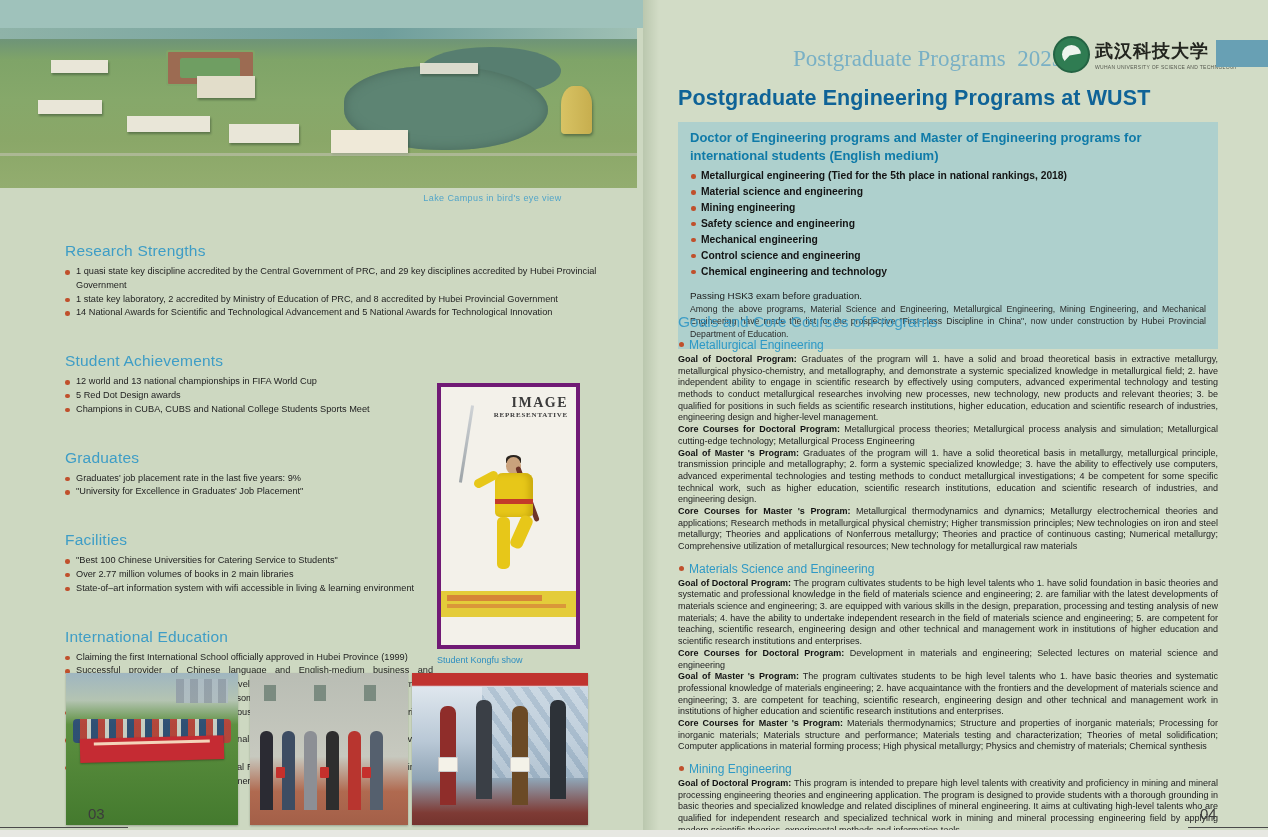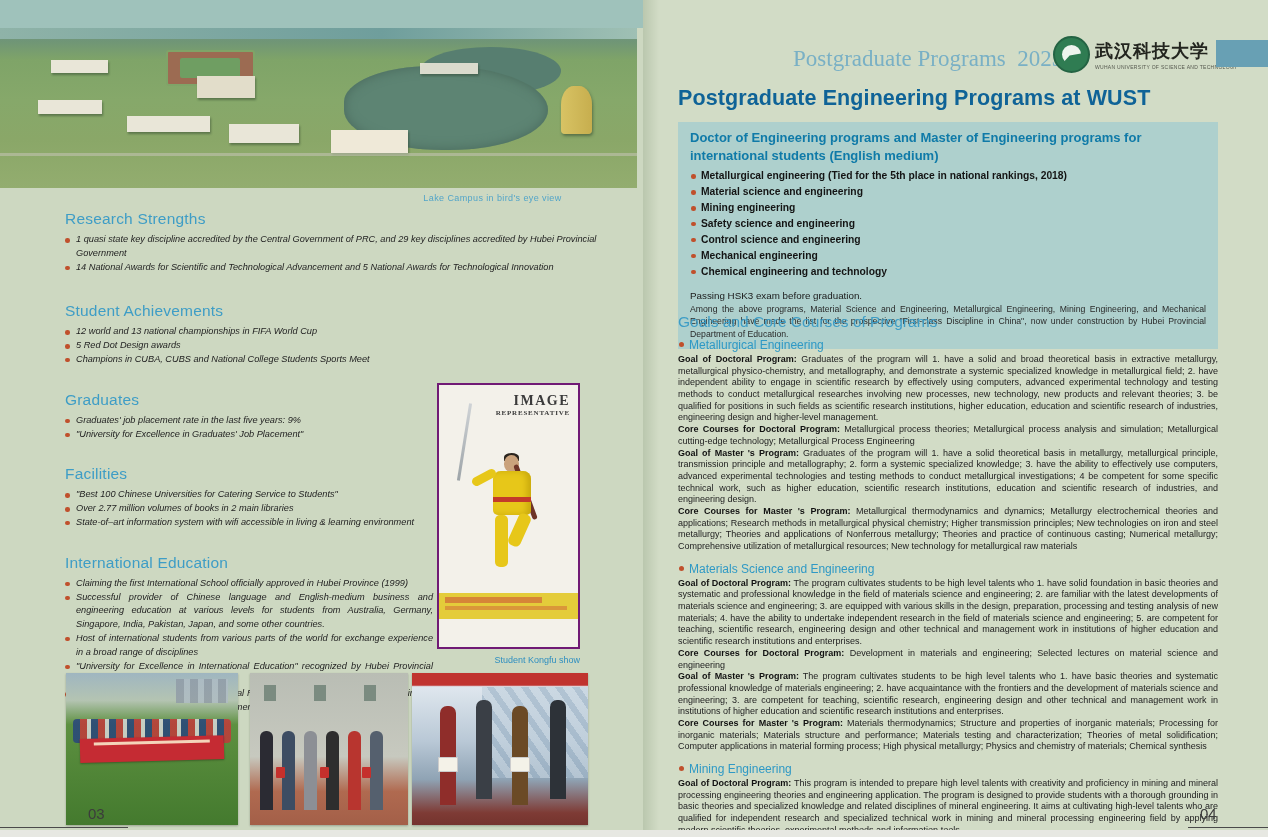--- a/index.html
+++ b/index.html
@@ -27,47 +27,47 @@
   .cp-bldg.b5 { left:66%; top:22%; width:9%; height:7%; opacity:.9; }
   .cp-bldg.b6 { left:8%; top:20%; width:9%; height:8%; }
   .cp-bldg.b7 { left:31%; top:30%; width:9%; height:14%; background:#e2ddca; }
   .cp-tower { position:absolute; left:88%; top:36%; width:5%; height:30%; background:linear-gradient(90deg,#d8c364,#c7ae4e); border-radius:40% 40% 4px 4px; box-shadow:1px 2px 3px rgba(40,60,40,.5); }
   .cp-road { position:absolute; left:0; top:78%; width:100%; height:3px; background:#b9bfa6; opacity:.7; }
 
   .photo-caption { position:absolute; left:385px; top:193px; width:215px; text-align:center; font-size:9px; color:#53a5c8; letter-spacing:.4px; }
 
   .left-content { position:absolute; left:65px; top:210px; width:548px; }
   .lsec { margin-bottom:24px; }
-  .lsec h3 { font-size:15.5px; font-weight:400; color:#3e9dc6; margin-bottom:5px; letter-spacing:.2px; }
-  .lsec ul { list-style:none;font-style:italic; }
+  .lsec h3 { font-size:15.5px; font-weight:400; color:#3e9dc6; margin-bottom:5px; letter-spacing:.2px;margin-top:32px; }
+  .lsec ul { list-style:none; }
   .lsec li { position:relative; font-size:9.2px; color:#232323; line-height:1.5; padding-left:11px; }
   .lsec li::before { content:""; position:absolute; left:0; top:5px; width:4.5px; height:4.5px; border-radius:50%; background:#c0502c; }
   .lsec.narrow { width:368px; }
   .lsec.narrow li { text-align:justify; }
   .lsec.sp1 { margin-bottom:28px; }
 
   
-  .kungfu { position:absolute; left:437px; top:383px; width:143px; height:266px; background:#f3f1ea; border:2px solid #701a75; overflow:hidden; }
+  .kungfu { position:absolute; left:437px; top:383px; width:143px; height:266px; background:#f3f1ea; border:4px solid #701a75; overflow:hidden; }
   .kf-mark { position:absolute; right:8px; top:8px; text-align:right; color:#3b3b3b; font-family:"Liberation Serif", serif; }
   .kf-mark .l1 { font-size:14px; font-weight:700; letter-spacing:1.5px; }
   .kf-mark .l2 { font-size:7px; font-weight:700; letter-spacing:.8px; }
   .kf-figure { position:absolute; left:38px; top:70px; width:70px; height:170px; }
   .kf-head { position:absolute; left:27px; top:0; width:15px; height:17px; background:#caa27c; border-radius:50% 50% 45% 45%; }
   .kf-hair { position:absolute; left:27px; top:-2px; width:15px; height:8px; background:#2a241e; border-radius:50% 50% 0 0; }
   .kf-torso { position:absolute; left:16px; top:16px; width:38px; height:44px; background:#e7c719; border-radius:8px 8px 5px 5px; box-shadow:inset -4px 0 6px #c9a90d; }
   .kf-sash { position:absolute; left:16px; top:42px; width:38px; height:5px; background:#c33b2a; }
   .kf-arm { position:absolute; left:-6px; top:18px; width:26px; height:9px; background:#e7c719; border-radius:5px; transform:rotate(-28deg); }
   .kf-leg1 { position:absolute; left:18px; top:60px; width:13px; height:52px; background:#e7c719; border-radius:5px; }
   .kf-leg2 { position:absolute; left:36px; top:58px; width:13px; height:34px; background:#e7c719; border-radius:5px; transform:rotate(24deg); }
   .kf-sword { position:absolute; left:-14px; top:-52px; width:3px; height:78px; background:linear-gradient(180deg,#cfd3d6,#9da4a8); transform:rotate(9deg); }
   .kf-scab { position:absolute; left:46px; top:8px; width:5px; height:58px; background:#6e3428; transform:rotate(-20deg); border-radius:3px; }
   .kf-banner { position:absolute; left:0; bottom:28px; width:100%; height:26px; background:#e3c92c; opacity:.92; }
   .kf-banner .bl1 { margin:4px 6px 0; height:6px; background:rgba(200,60,40,.55); width:70%; }
   .kf-banner .bl2 { margin:3px 6px 0; height:4px; background:rgba(200,60,40,.4); width:88%; }
-  .kf-caption { position:absolute; left:437px; top:655px; width:143px; text-align:right; font-size:9px; color:#2f8fc0; }
+  .kf-caption { position:absolute; left:437px; top:655px; width:143px; text-align:left; font-size:9px; color:#2f8fc0; }
 
   
   .photo-row { position:absolute; left:0; top:673px; width:643px; height:152px; }
   .ph { position:absolute; top:0; height:152px; overflow:hidden; box-shadow:0 1px 2px rgba(0,0,0,.25); }
   .ph1 { left:66px; width:172px; background:linear-gradient(180deg,#9fb6c0 0%,#b4c4b2 18%,#5d9040 34%,#4f8436 70%,#447a2e 100%); }
   .ph1 .banner { position:absolute; left:8%; top:42%; width:84%; height:16%; background:#c52b33; transform:rotate(-1.5deg); box-shadow:0 1px 2px rgba(0,0,0,.3); }
   .ph1 .banner i { display:block; margin:4px auto 0; width:80%; height:3px; background:rgba(255,255,220,.8); }
   .ph1 .crowd { position:absolute; left:4%; top:30%; width:92%; height:16%; background:repeating-linear-gradient(90deg,#27457c 0 7px,#c23a3a 7px 14px,#d8d8d8 14px 18px); border-radius:4px; opacity:.85; }
   .ph1 .towers { position:absolute; right:6%; top:4%; width:30%; height:16%; background:repeating-linear-gradient(90deg,#8f9aa6 0 8px,#aebbc4 8px 14px); opacity:.8; }
   .ph2 { left:250px; width:158px; background:linear-gradient(180deg,#b9bdb4 0%,#c7c9bf 55%,#b06a50 78%,#a35f48 100%); }
@@ -145,20 +145,21 @@
       <div class="cp-tower"></div>
       <div class="cp-road"></div>
     </div>
     <div class="photo-caption">Lake Campus in bird's eye view</div>
 
     <div class="left-content">
       <div class="lsec sp1">
         <h3>Research Strengths</h3>
         <ul>
           <li>1 quasi state key discipline accredited by the Central Government of PRC, and 29 key disciplines accredited by Hubei Provincial Government</li>
+          <li>1 state key laboratory, 2 accredited by Ministry of Education of PRC, and 8 accredited by Hubei Provincial Government</li>
           <li>14 National Awards for Scientific and Technological Advancement and 5 National Awards for Technological Innovation</li>
         </ul>
       </div>
       <div class="lsec">
         <h3>Student Achievements</h3>
         <ul>
           <li>12 world and 13 national championships in FIFA World Cup</li>
           <li>5 Red Dot Design awards</li>
           <li>Champions in CUBA, CUBS and National College Students Sports Meet</li>
         </ul>
@@ -268,22 +269,22 @@
 
     <h1 class="rp-title">Postgraduate Engineering Programs at WUST</h1>
 
     <div class="programs-box">
       <div class="pb-heading">Doctor of Engineering programs and Master of Engineering programs for international students (English medium)</div>
       <ul class="pb-list">
         <li>Metallurgical engineering (Tied for the 5th place in national rankings, 2018)</li>
         <li>Material science and engineering</li>
         <li>Mining engineering</li>
         <li>Safety science and engineering</li>
+        <li>Mechanical engineering</li>
         <li>Control science and engineering</li>
-        <li>Mechanical engineering</li>
         <li>Chemical engineering and technology</li>
       </ul>
       <div class="pb-note1">Passing HSK3 exam before graduation.</div>
       <div class="pb-note2">Among the above programs, Material Science and Engineering, Metallurgical Engineering, Mining Engineering, and Mechanical Engineering have made the list for the prospective "First-class Discipline in China", now under construction by Hubei Provincial Department of Education.</div>
     </div>
 
     <h2 class="goals-heading">Goals and Core Courses of Programs</h2>
 
     <div class="goals-flow">
 

